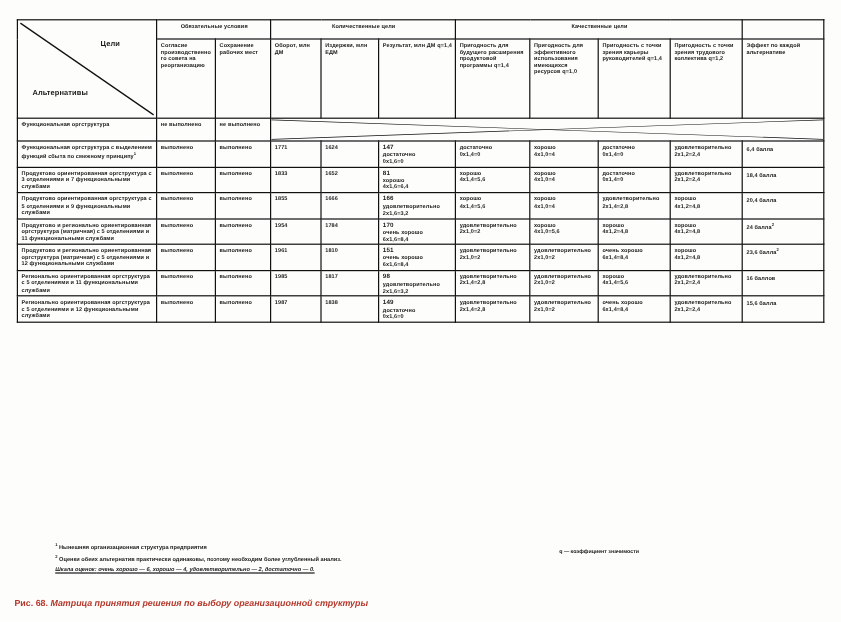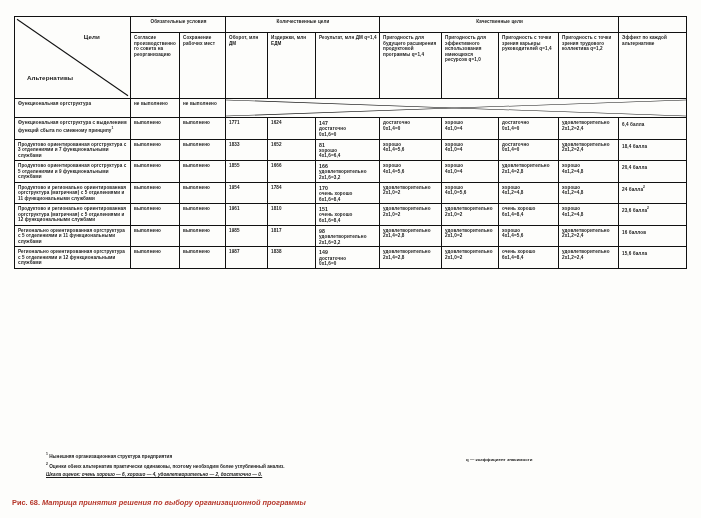--- a/index.html
+++ b/index.html
@@ -313,16 +313,16 @@
   <div class="notes">
     <span class="n"><sup>1</sup> <span>Нынешняя организационная структура предприятия</span></span>
     <span class="n"><sup>2</sup> <span>Оценки обеих альтернатив практически одинаковы, поэтому необходим более углубленный анализ.</span></span>
     <span class="n scale"><span>Шкала оценок:</span><span> очень хорошо — 6, хорошо — 4, удовлетворительно — 2, достаточно — 0.</span></span>
   </div>
 
   <div class="qnote">q — коэффициент значимости</div>
 
   <div class="caption">
     <b>Рис. 68.</b>
-    <span>Матрица принятия решения по выбору  организационной программы</span>
+    <span>Матрица принятия решения по выбору  организационной структуры</span>
   </div>
 
 </div>
 
 </body></html>

